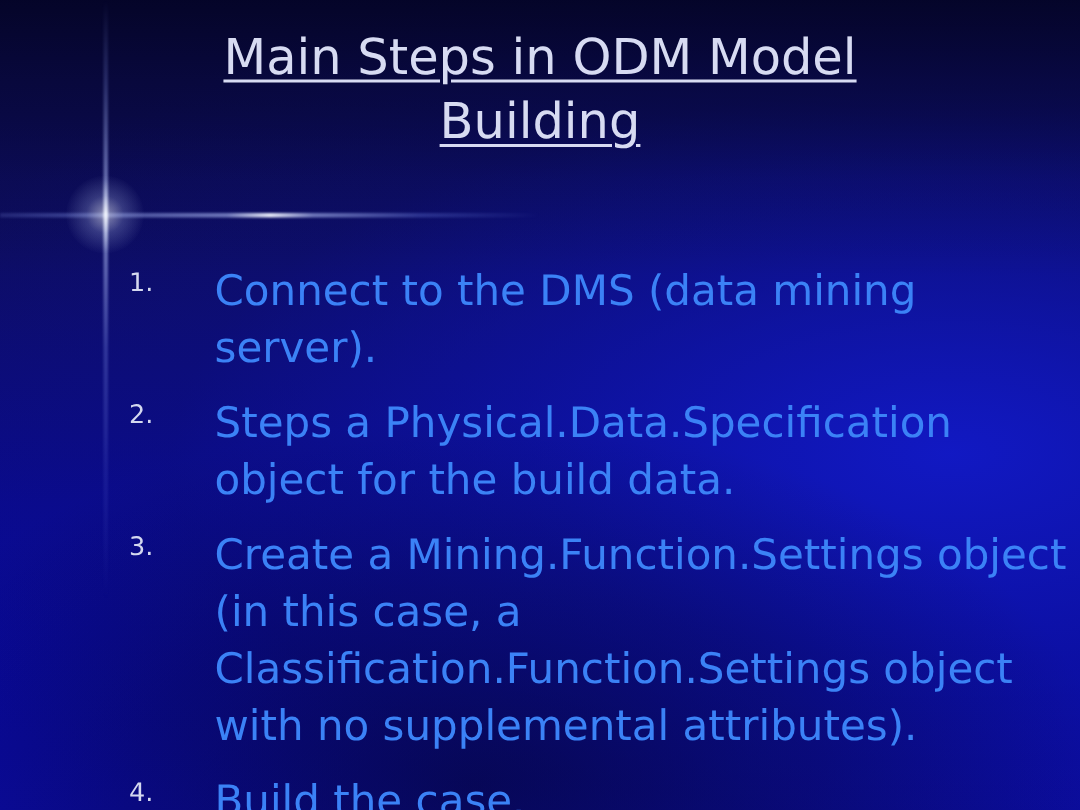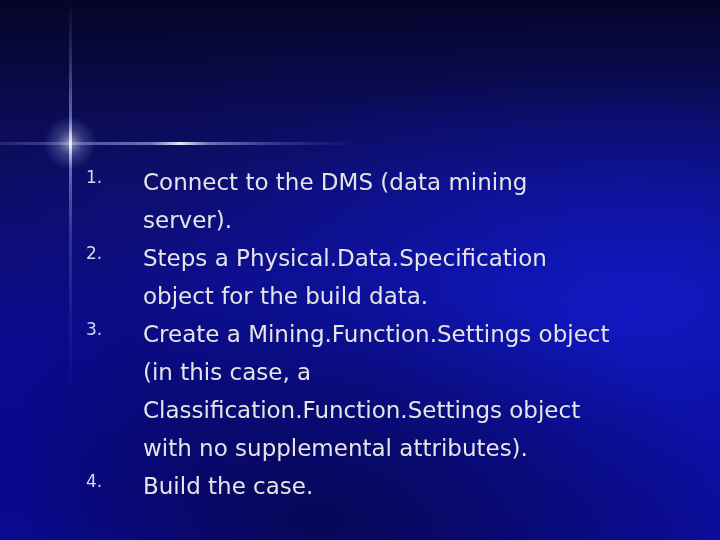--- a/index.html
+++ b/index.html
@@ -154,42 +154,45 @@
     left: 0;
     top: 4px;
     width: 40px;
     text-align: left;
     color: #d4d8ef;
     font-size: 17px;
     line-height: 20px;
   }
   .text {
     display: block;
-    color: #e5e5e5;
-    font-size: 23px;
+    color: #3b82f6;
+    font-size: 28px;
     line-height: 38px;
     white-space: pre-line;
+    margin-top: 12px;
   }
 </style>
 </head>
 <body>
 
 <div id="slide">
 
   <div class="bg-layer bg-base"></div>
   <div class="bg-layer bg-right"></div>
   <div class="bg-layer bg-dark-pocket"></div>
   <div class="bg-layer bg-top-dark"></div>
 
   <div class="cross">
     <div class="cross-h"></div>
     <div class="cross-v"></div>
     <div class="cross-glow"></div>
   </div>
 
+  <div id="title">Main Steps in ODM Model
+Building</div>
 
   <div id="body">
 
     <div class="item">
       <span class="num">1.</span>
       <span class="text">Connect to the DMS (data mining
 server).</span>
     </div>
 
     <div class="item">

